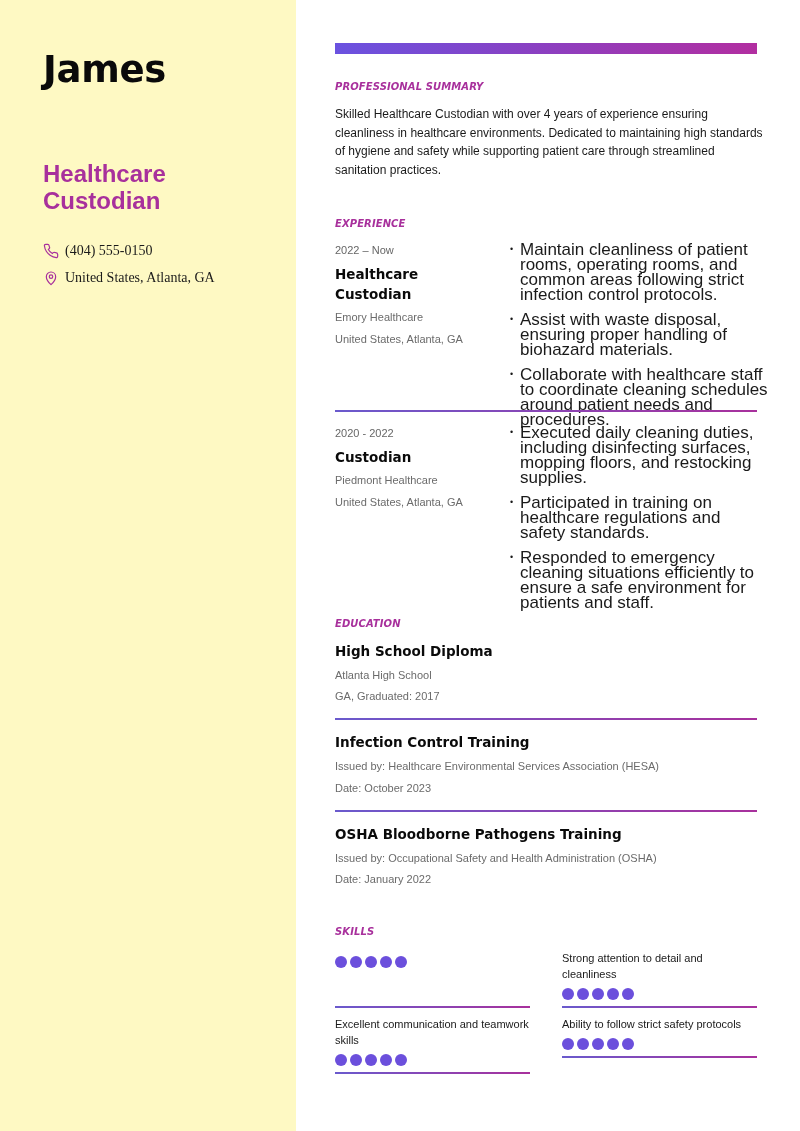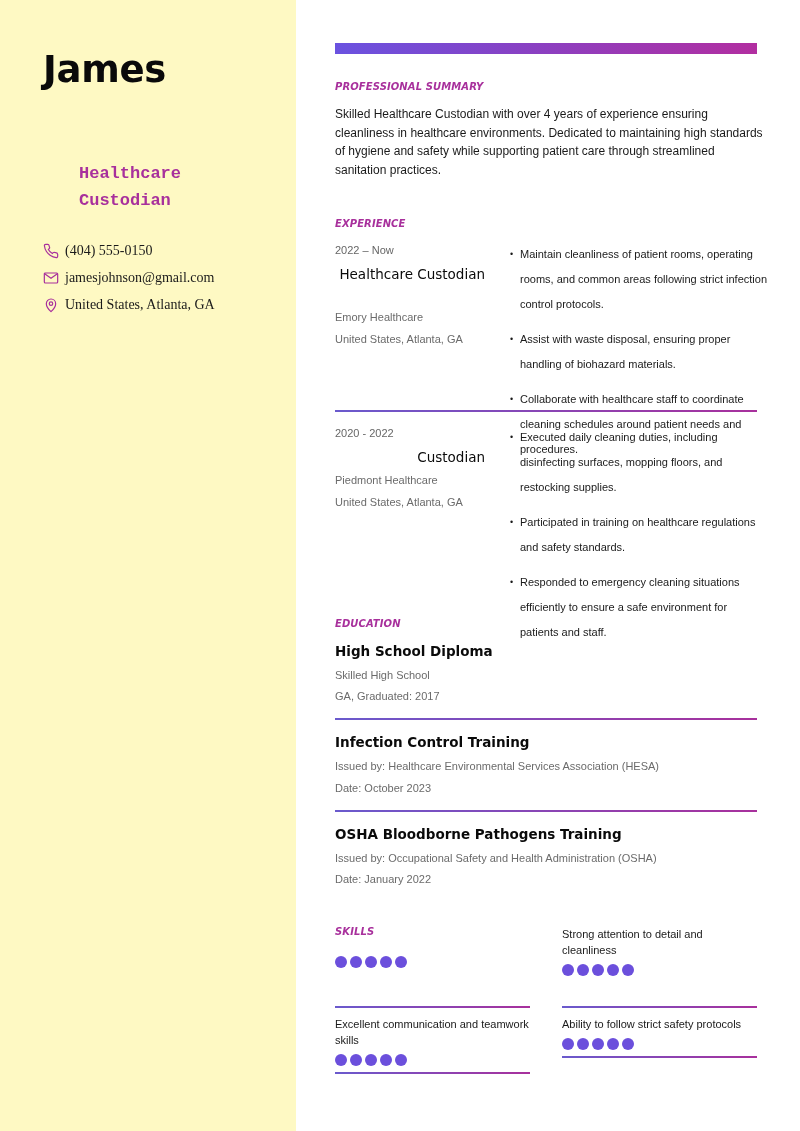--- a/index.html
+++ b/index.html
@@ -1,37 +1,37 @@
 <!DOCTYPE html>
 <html><head>
 <meta charset="utf-8">
 <style>
   * { box-sizing: border-box; margin: 0; padding: 0; }
   html, body { width: 800px; height: 1131px; background: #ffffff; overflow: hidden; }
   body { font-family: "Liberation Sans", "DejaVu Sans", sans-serif; color: #111; position: relative; }
 
   .sidebar { position: absolute; left: 0; top: 0; width: 296px; height: 1131px; background: #fef9c3; }
   .name { position: absolute; left: 43px; top: 48px; font-family: "DejaVu Sans", sans-serif; font-weight: 700; font-size: 37px; line-height: 43px; color: #0a0a0a; letter-spacing: -0.3px; }
-  .role { position: absolute; left: 43px; top: 160px; font-family: Liberation Mono, monospace; font-weight: 700; font-size: 17px; line-height: 27px; color: #a8309c; margin-left: 36px; }
+  .role { position: absolute; left: 43px; top: 160px; font-family: Liberation Sans, sans-serif; font-weight: 700; font-size: 24px; line-height: 27px; color: #a8309c; }
   .contact { position: absolute; left: 43px; top: 243px; }
   .contact-row { display: flex; align-items: flex-start; height: 27px; font-size: 14px; color: #1a1a1a; font-family: Liberation Serif, serif; }
   .contact-row svg { width: 16px; height: 16px; margin-right: 6px; flex: none; }
 
   .main { position: absolute; left: 335px; top: 0; width: 422px; }
   .topbar { position: absolute; left: 0; top: 43px; width: 422px; height: 11px; background: linear-gradient(90deg, #6a52e0 0%, #8c3fc0 50%, #b22ea0 100%); }
   .section-title { position: absolute; left: 0; font-family: "DejaVu Sans", sans-serif; font-weight: 700; font-size: 10px; color: #a8309c; letter-spacing: 0.1px; font-style: italic; }
   .summary { position: absolute; left: 0; top: 105px; width: 430px; font-size: 12px; line-height: 18.7px; color: #1a1a1a; }
 
   .divider { position: absolute; left: 0; height: 2px; background: linear-gradient(90deg, #6a5acd, #a8309c); }
 
   .job-date { position: absolute; left: 0; font-size: 11px; color: #666; }
-  .job-title { position: absolute; left: 0; width: 150px; font-family: "DejaVu Sans", sans-serif; font-weight: 400; font-size: 13.5px; line-height: 20px; color: #0a0a0a; text-align: right; }
+  .job-title { position: absolute; left: 0; width: 150px; font-family: "DejaVu Sans", sans-serif; font-weight: 700; font-size: 13.5px; line-height: 20px; color: #0a0a0a; }
   .job-meta { position: absolute; left: 0; font-size: 11px; color: #6b6b6b; }
   .bullets { position: absolute; left: 175px; width: 258px; list-style: none; }
-  .bullets li { position: relative; padding-left: 10px; font-size: 11px; line-height: 25px; color: #1a1a1a; margin-bottom: 10px; }
+  .bullets li { position: relative; padding-left: 10px; font-size: 17px; line-height: 15px; color: #1a1a1a; margin-bottom: 10px; }
   .bullets li::before { content: "•"; position: absolute; left: 0; top: 0; font-size: 9px; }
 
   .edu-title { position: absolute; left: 0; font-family: "DejaVu Sans", sans-serif; font-weight: 700; font-size: 13.5px; color: #0a0a0a; }
   .edu-meta { position: absolute; left: 0; font-size: 11px; color: #6b6b6b; }
 
   .skill { position: absolute; width: 195px; }
   .skill-label { font-size: 11px; line-height: 16px; color: #1a1a1a; }
   .dots { display: flex; gap: 3px; margin-top: 6px; }
   .dot { width: 12px; height: 12px; border-radius: 50%; background: #6b4fdc; }
   .skill-line { position: absolute; left: 0; width: 195px; height: 2px; background: linear-gradient(90deg, #6a5acd, #a8309c); }
@@ -46,27 +46,20 @@
   <div class="role">
     <div>Healthcare</div>
     <div>Custodian</div>
   </div>
   <div class="contact">
     <div class="contact-row">
       <svg viewBox="0 0 24 24" fill="none" stroke="#a8309c" stroke-width="1.8" stroke-linecap="round" stroke-linejoin="round">
           <path d="M22 16.9v3a2 2 0 0 1-2.2 2 19.8 19.8 0 0 1-8.6-3.1 19.5 19.5 0 0 1-6-6A19.8 19.8 0 0 1 2.1 4.2 2 2 0 0 1 4.1 2h3a2 2 0 0 1 2 1.7c.1.9.4 1.8.7 2.7a2 2 0 0 1-.5 2.1L8 9.8a16 16 0 0 0 6 6l1.3-1.3a2 2 0 0 1 2.1-.4c.9.3 1.8.6 2.7.7a2 2 0 0 1 1.7 2z"></path>
         </svg>
       <span>(404) 555-0150</span>
-    </div>
-    <div class="contact-row">
-      <svg viewBox="0 0 24 24" fill="none" stroke="#a8309c" stroke-width="1.8" stroke-linejoin="round">
-          <rect x="2" y="4.5" width="20" height="15" rx="1.5"></rect>
-          <path d="M2.5 5.5l9.5 7 9.5-7"></path>
-        </svg>
-      <span>jamesjohnson@gmail.com</span>
     </div>
     <div class="contact-row">
       <svg viewBox="0 0 24 24" fill="none" stroke="#a8309c" stroke-width="1.8" stroke-linejoin="round">
           <path d="M12 22s-7-6.5-7-12a7 7 0 0 1 14 0c0 5.5-7 12-7 12z"></path>
           <circle cx="12" cy="10" r="2.6"></circle>
         </svg>
       <span>United States, Atlanta, GA</span>
     </div>
   </div>
 </div>
@@ -101,21 +94,21 @@
       <li>Executed daily cleaning duties, including disinfecting surfaces, mopping floors, and restocking supplies.</li>
       <li>Participated in training on healthcare regulations and safety standards.</li>
       <li>Responded to emergency cleaning situations efficiently to ensure a safe environment for patients and staff.</li>
     </ul>
   </div>
 
   <div class="section-title" style="top:618px">EDUCATION</div>
 
   <div>
     <div class="edu-title" style="top:643px">High School Diploma</div>
-    <div class="edu-meta" style="top:669px">Skilled High School</div>
+    <div class="edu-meta" style="top:669px">Atlanta High School</div>
     <div class="edu-meta" style="top:690px">GA, Graduated: 2017</div>
   </div>
   <div class="divider" style="top:718px; width:422px"></div>
 
   <div>
     <div class="edu-title" style="top:734px">Infection Control Training</div>
     <div class="edu-meta" style="top:760px">Issued by: Healthcare Environmental Services Association (HESA)</div>
     <div class="edu-meta" style="top:782px">Date: October 2023</div>
   </div>
   <div class="divider" style="top:810px; width:422px"></div>
@@ -132,21 +125,21 @@
     <div class="dots">
       <span class="dot"></span>
         <span class="dot"></span>
         <span class="dot"></span>
         <span class="dot"></span>
         <span class="dot"></span>
     </div>
   </div>
   <div class="skill-line" style="left:0; top:1006px"></div>
 
-  <div class="skill" style="left:227px; top:926px">
+  <div class="skill" style="left:227px; top:950px">
     <div class="skill-label">Strong attention to detail and cleanliness</div>
     <div class="dots">
       <span class="dot"></span>
         <span class="dot"></span>
         <span class="dot"></span>
         <span class="dot"></span>
         <span class="dot"></span>
     </div>
   </div>
   <div class="skill-line" style="left:227px; top:1006px"></div>

